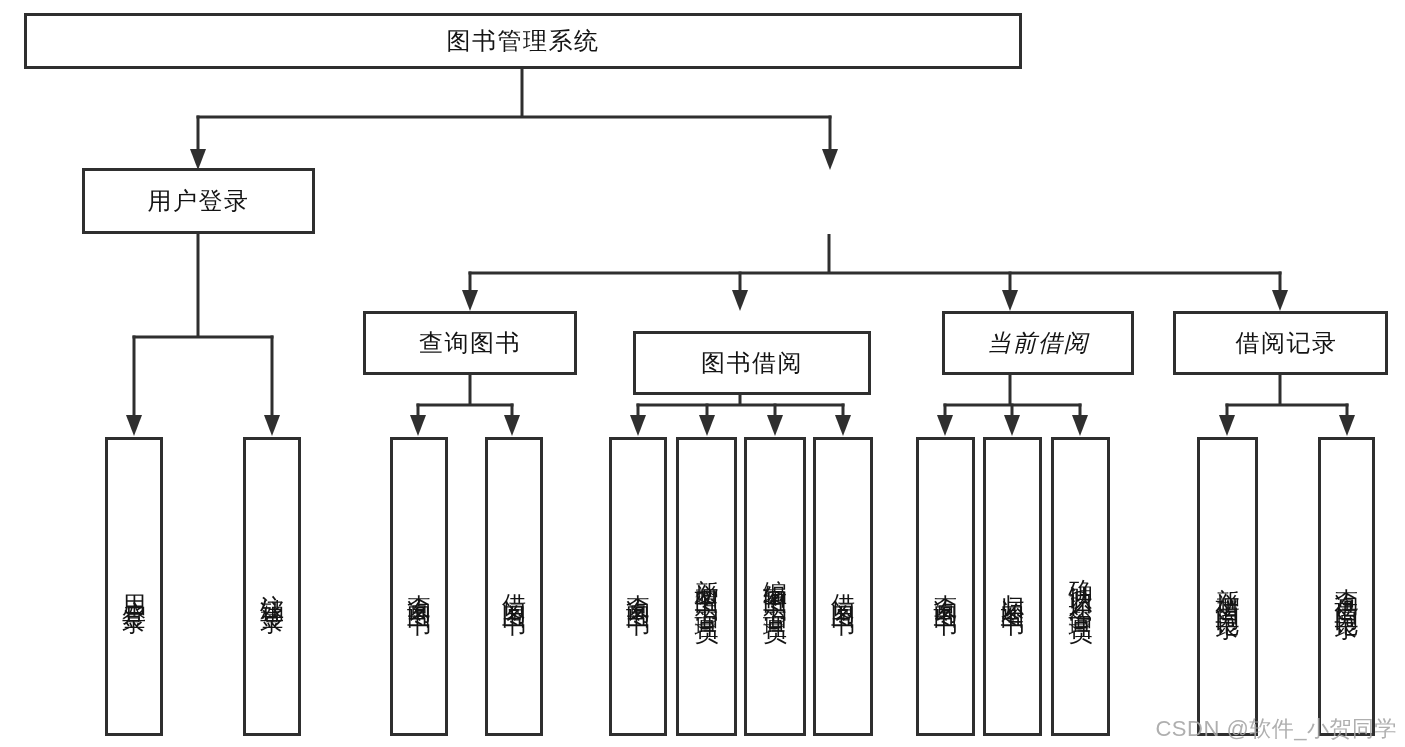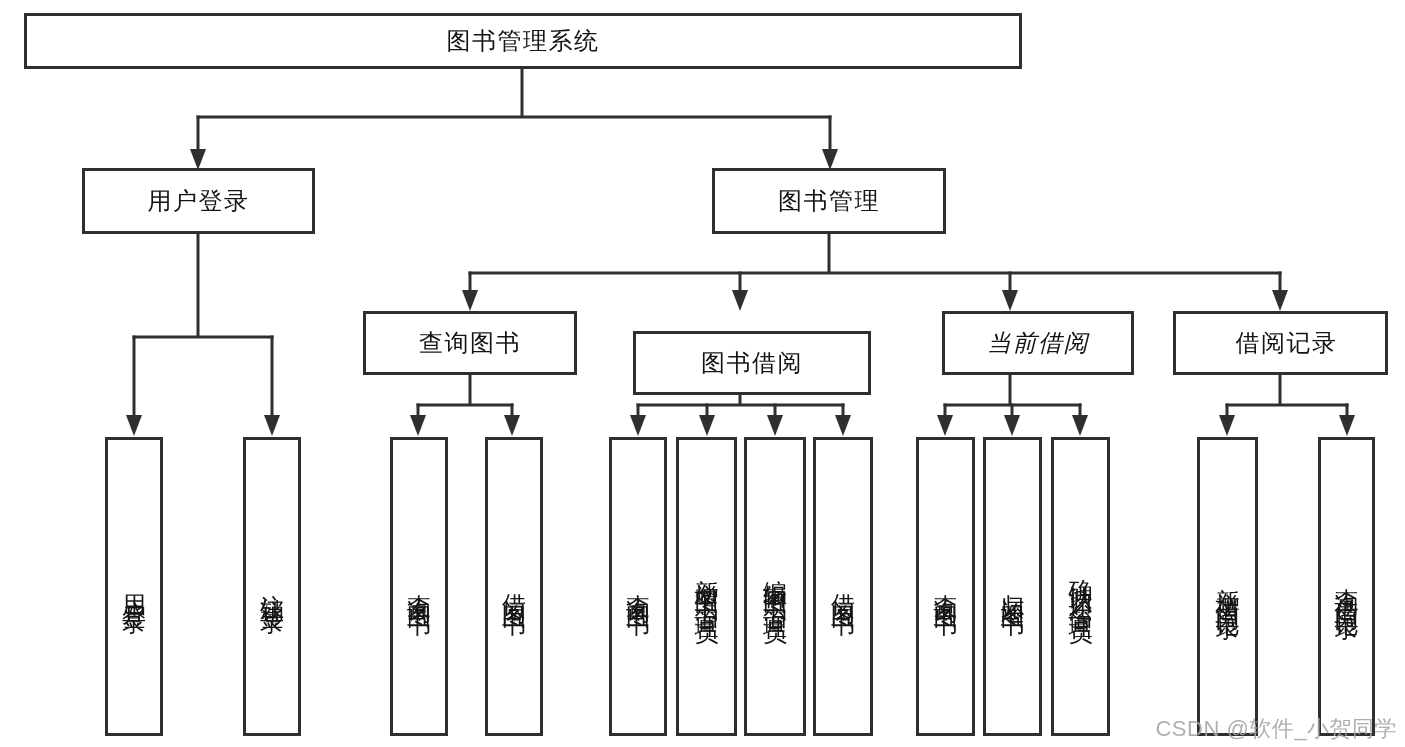--- a/index.html
+++ b/index.html
@@ -93,21 +93,20 @@
       <polygon points="1072,415 1088,415 1080,436" fill="#2f2f2f"></polygon>
       <line x1="1227" y1="403.5" x2="1227" y2="420" stroke="#2f2f2f" stroke-width="3"></line>
       <polygon points="1219,415 1235,415 1227,436" fill="#2f2f2f"></polygon>
       <line x1="1347" y1="403.5" x2="1347" y2="420" stroke="#2f2f2f" stroke-width="3"></line>
       <polygon points="1339,415 1355,415 1347,436" fill="#2f2f2f"></polygon>
     </svg>
 
   <div class="node hbox" style="left:24px;top:13px;width:998px;height:56px;text-align:right;">图书管理系统</div>
 
   <div class="node hbox" style="left:82px;top:168px;width:233px;height:66px;">用户登录</div>
-  <div class="node hbox" style="left:712px;top:168px;width:234px;height:66px;">图书管理</div>
 
   <div class="node hbox" style="left:363px;top:311px;width:214px;height:64px;">查询图书</div>
   <div class="node hbox" style="left:633px;top:311px;width:238px;height:64px;margin-top:20px;">图书借阅</div>
   <div class="node hbox" style="left:942px;top:311px;width:192px;height:64px;font-style:italic;">当前借阅</div>
   <div class="node hbox" style="left:1173px;top:311px;width:215px;height:64px;padding-left:12px;">借阅记录</div>
 
   <div class="node vbox" style="left:105px;top:437px;width:58px;height:299px;">用户登录</div>
   <div class="node vbox" style="left:243px;top:437px;width:58px;height:299px;">注销登录</div>
 
   <div class="node vbox" style="left:390px;top:437px;width:58px;height:299px;">查询图书</div>

